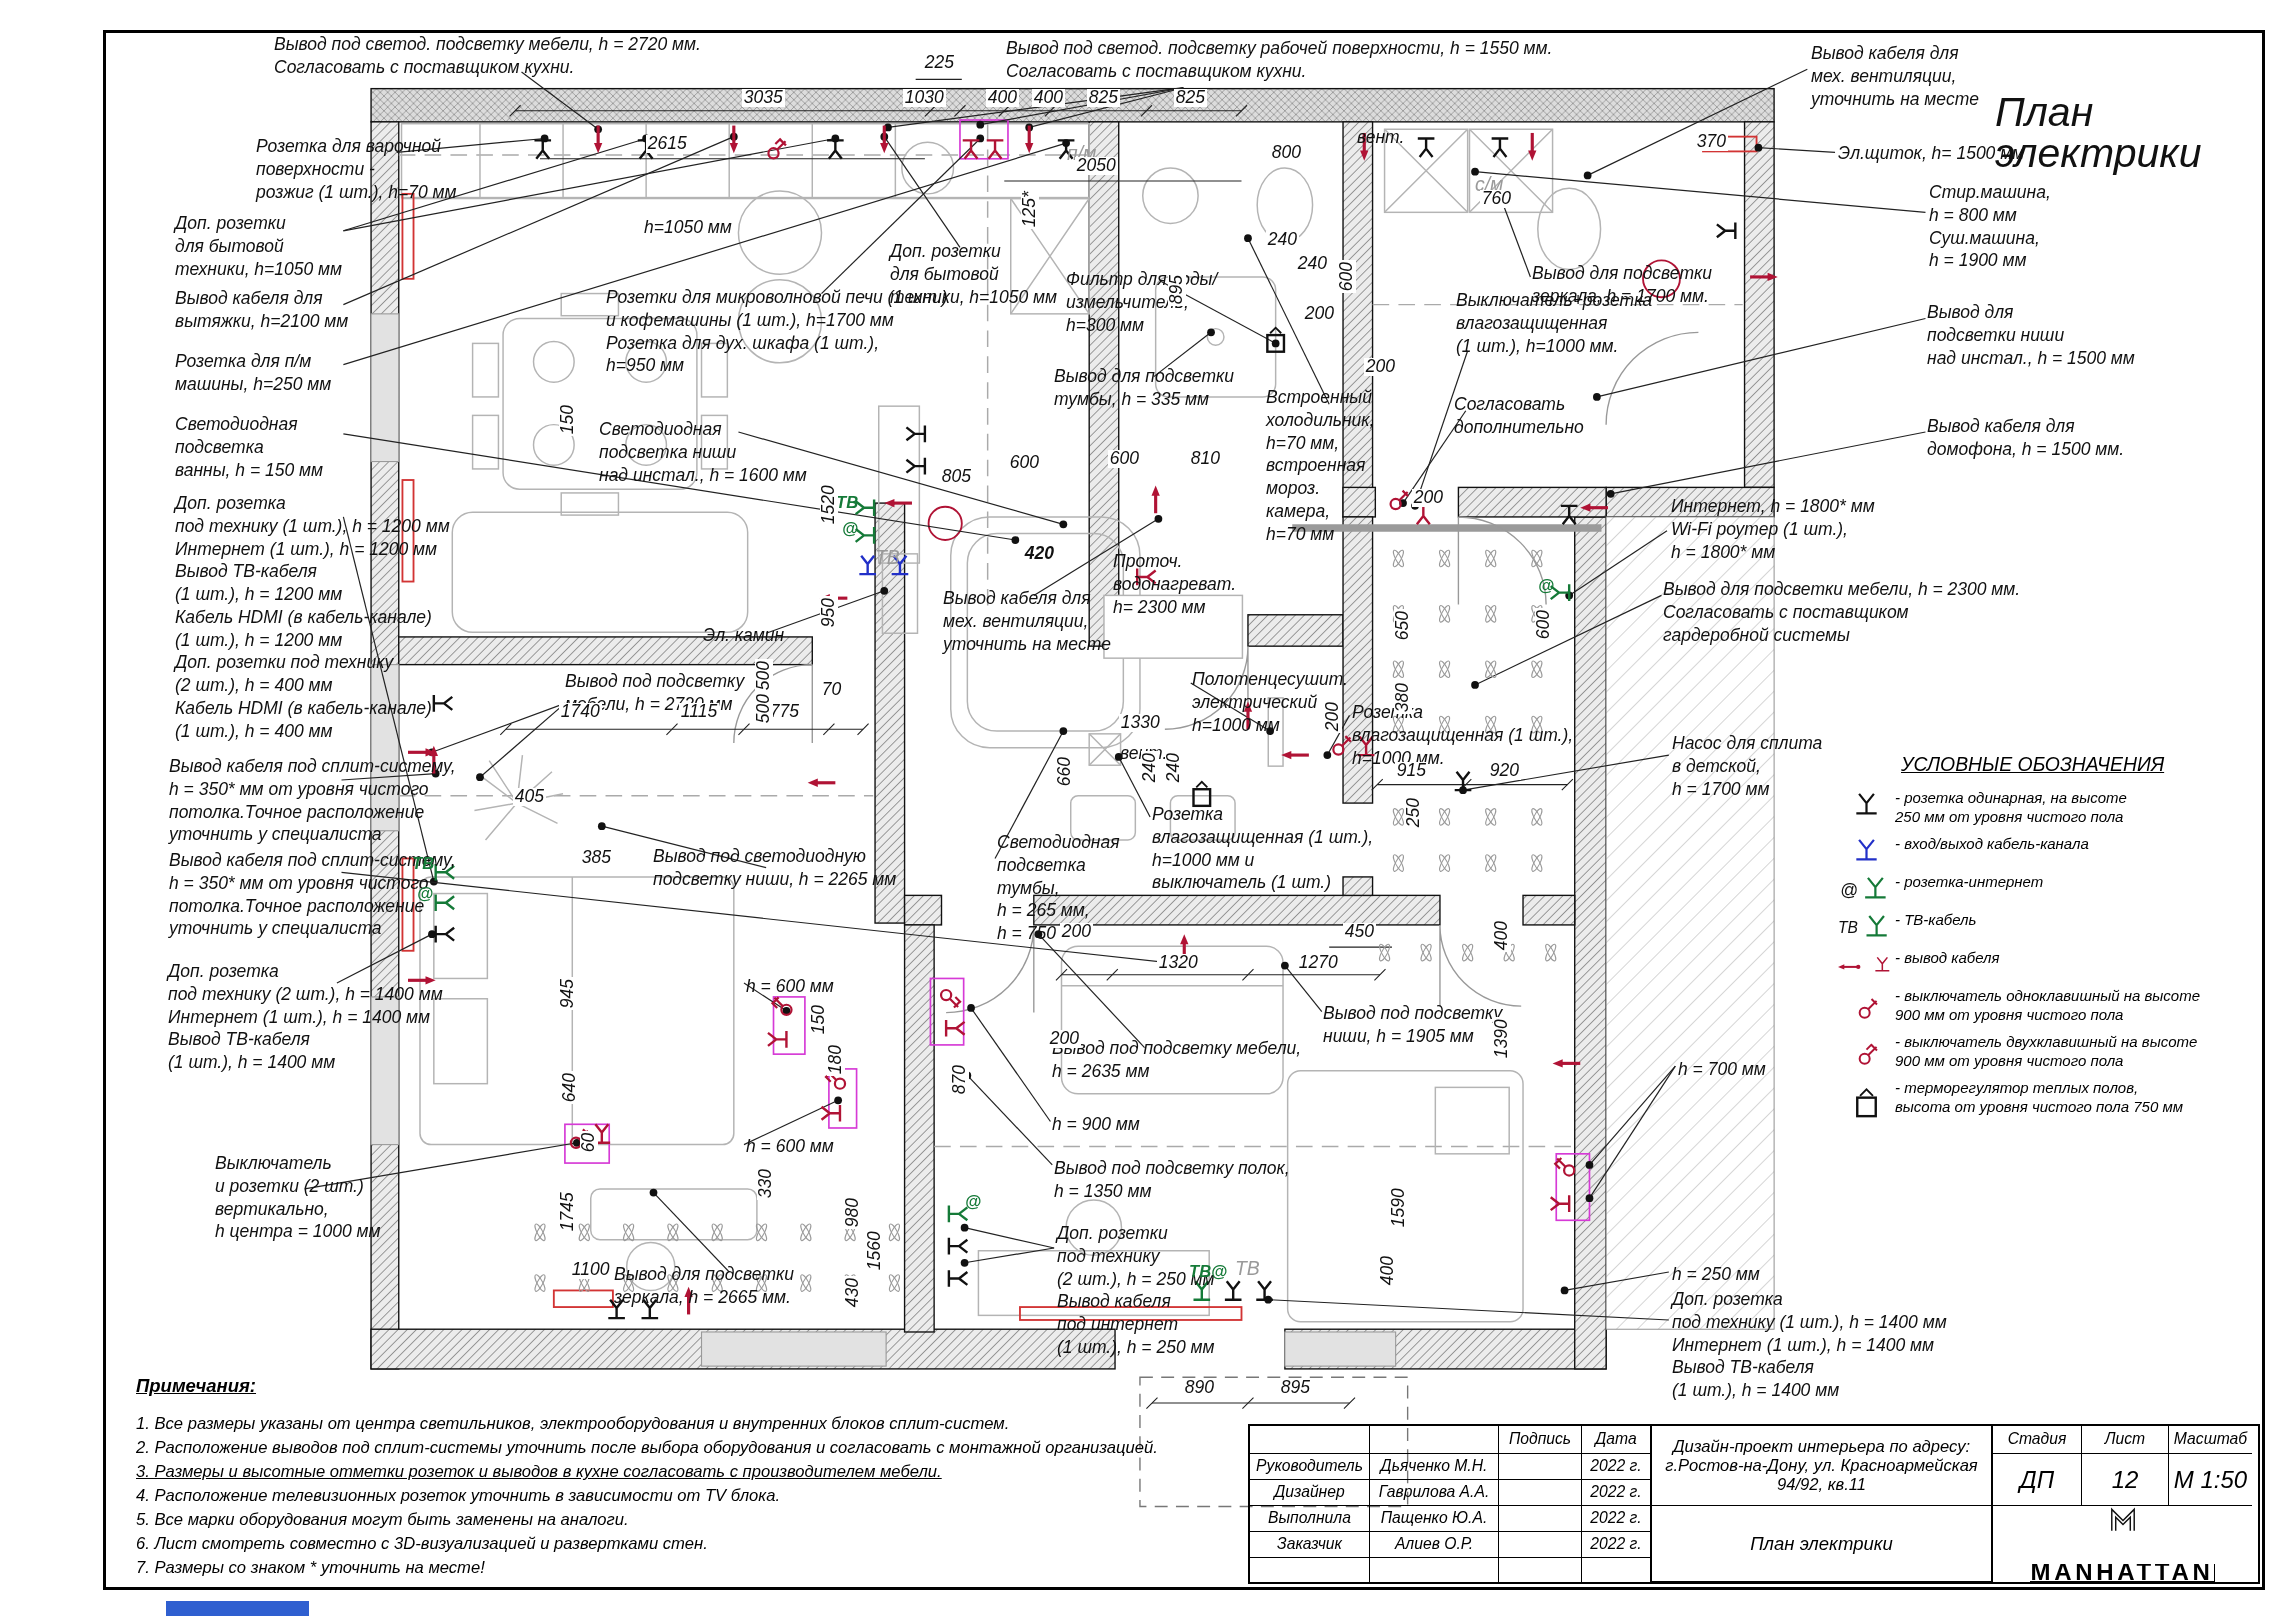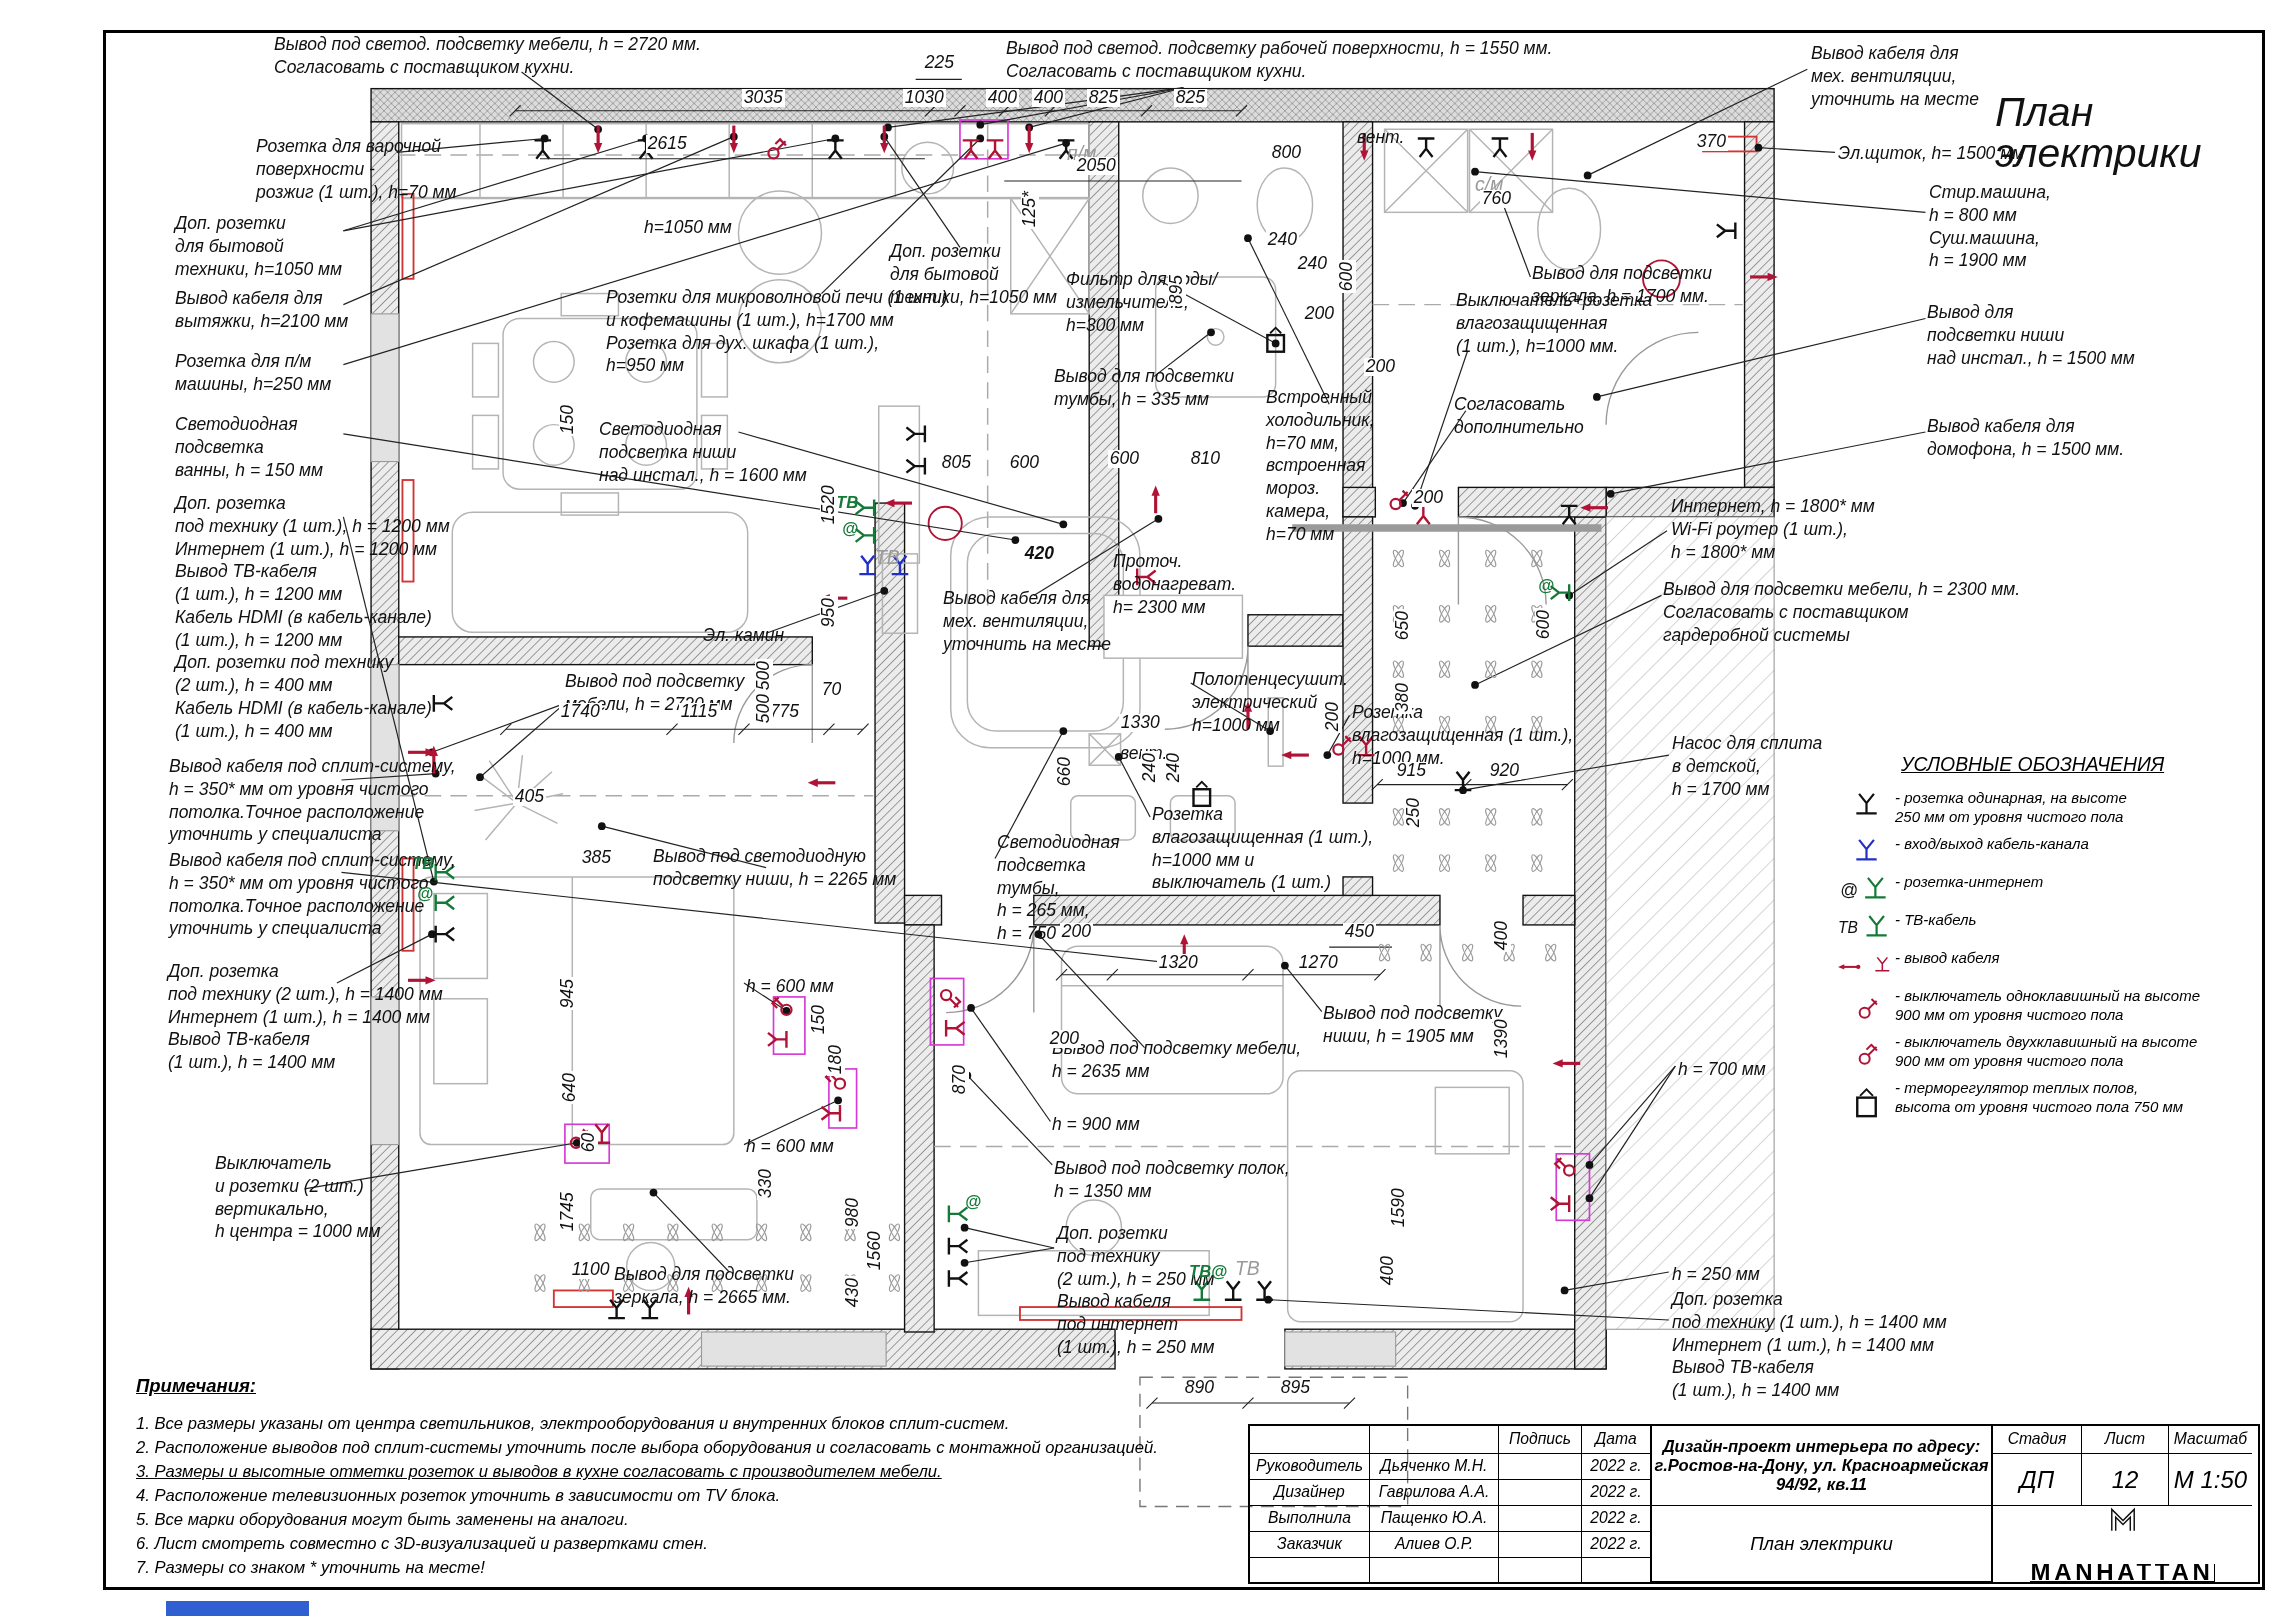--- a/index.html
+++ b/index.html
@@ -634,21 +634,21 @@
       <div class="lbl d" style="left: 1075px; top: 157px;">2050</div>
       <div class="lbl d" style="left: 1021px; top: 229px; transform: rotate(-90deg);">125*</div>
       <div class="lbl d" style="left: 1270px; top: 144px;">800</div>
       <div class="lbl d" style="left: 1480px; top: 190px;">760</div>
       <div class="lbl d" style="left: 1695px; top: 133px;">370</div>
       <div class="lbl d" style="left: 1266px; top: 231px;">240</div>
       <div class="lbl d" style="left: 1296px; top: 255px;">240</div>
       <div class="lbl d" style="left: 1303px; top: 305px;">200</div>
       <div class="lbl d" style="left: 1168px; top: 306px; transform: rotate(-90deg);">895</div>
       <div class="lbl d" style="left: 1338px; top: 293px; transform: rotate(-90deg);">600</div>
-      <div class="lbl d" style="left: 940px; top: 454px;">805</div>
+      <div class="lbl d" style="left: 940px; top: 468px;">805</div>
       <div class="lbl d" style="left: 1008px; top: 454px;">600</div>
       <div class="lbl d" style="left: 1108px; top: 450px;">600</div>
       <div class="lbl d" style="left: 1189px; top: 450px;">810</div>
       <div class="lbl d" style="left: 820px; top: 526px; transform: rotate(-90deg);">1520</div>
       <div class="lbl d" style="left: 820px; top: 629px; transform: rotate(-90deg);">950</div>
       <div class="lbl d" style="left: 559px; top: 436px; transform: rotate(-90deg);">150</div>
       <div class="lbl d" style="left: 1023px; top: 545px; font-weight: bold;">420</div>
       <div class="lbl d" style="left: 1364px; top: 358px;">200</div>
       <div class="lbl d" style="left: 1412px; top: 489px;">200</div>
       <div class="lbl d" style="left: 1119px; top: 714px;">1330</div>
@@ -806,21 +806,21 @@
         <div class="nitem">6. Лист смотреть совместно с 3D-визуализацией и развертками стен.</div>
         <div class="nitem">7. Размеры со знаком * уточнить на месте!</div>
       </div>
   </div>
 
   <div class="tb">
     <div></div>
       <div></div>
     <div>Подпись</div>
     <div>Дата</div>
-    <div class="proj" style="grid-row:1/4;grid-column:5;font-weight:bold;">Дизайн-проект интерьера по адресу:
+    <div class="proj" style="grid-row:1/4;grid-column:5;">Дизайн-проект интерьера по адресу:
 г.Ростов-на-Дону, ул. Красноармейская 94/92, кв.11</div>
     <div>Стадия</div>
     <div>Лист</div>
     <div class="nor">Масштаб</div>
 
     <div>Руководитель</div>
     <div>Дьяченко М.Н.</div>
     <div></div>
     <div>2022 г.</div>
     <div class="big" style="grid-row:2/4;grid-column:6;">ДП</div>

